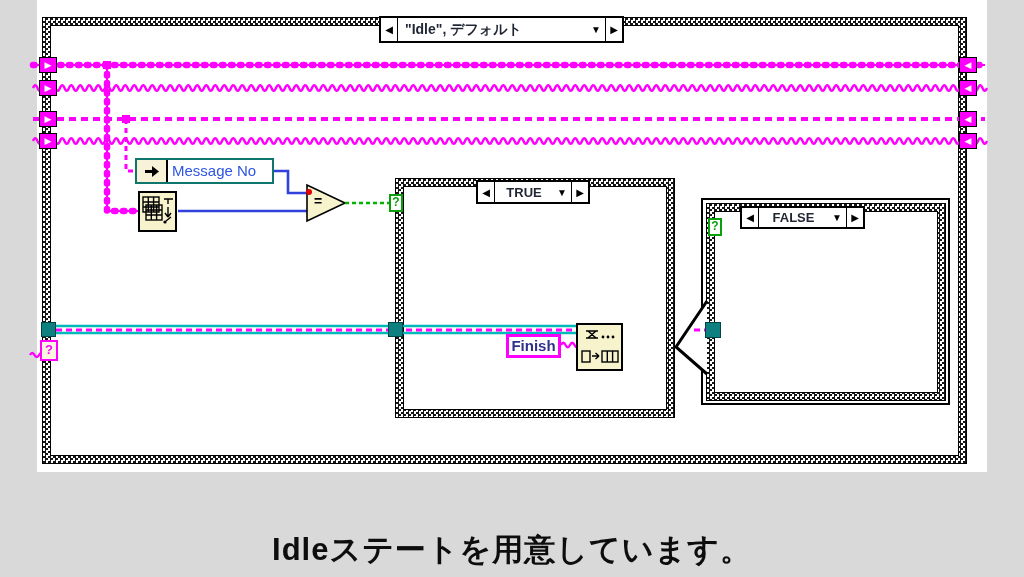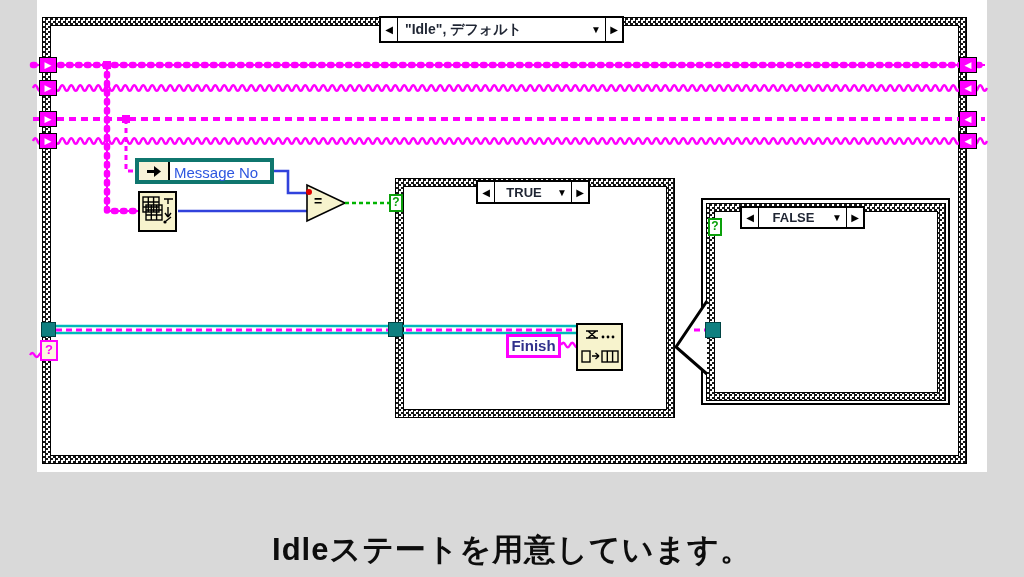--- a/index.html
+++ b/index.html
@@ -24,21 +24,21 @@
   
   .tun{width:18px;height:16px;background:#ff00ff;border:1px solid #000;
        color:#fff;font-size:9px;line-height:14px;text-align:center;}
   .ttun{width:15px;height:15px;background:#0f8080;border:1px solid #044;}
   .qterm{width:14px;height:18px;background:#fff;border:2px solid #0aa00a;color:#0aa00a;
        font-weight:bold;font-size:12px;line-height:13px;text-align:center;}
   .qterm-outer{width:18px;height:21px;background:#fcf6e0;border:2px solid #ff00ff;color:#ff00ff;
        font-weight:bold;font-size:13px;line-height:16px;text-align:center;}
   
   .msgno{left:135px;top:158px;width:139px;height:26px;display:flex;background:#fff;
-       border:4px solid #0f766e;}
+       border:2px solid #0f766e;}
   .msgno .acell{width:29px;background:#f8f2d8;border-right:2px solid #000;
        display:flex;align-items:center;justify-content:center;}
   .msgno .lbl{flex:1;color:#2e56e0;font-size:15px;line-height:22px;padding-left:4px;
        white-space:nowrap;}
   .node{background:#f7f3cd;border:2px solid #000;}
   .finish{left:506px;top:334px;width:55px;height:24px;background:#fff;border:3px solid #ff00ff;
        color:#30308c;font-size:15px;font-weight:600;text-align:center;line-height:18px;}
   .equals{left:306px;top:194px;width:24px;height:16px;text-align:center;color:#000;
        font-size:14px;font-weight:800;line-height:15px;}
   .caption{left:0;right:0;top:529px;text-align:center;color:#0d0d0d;

